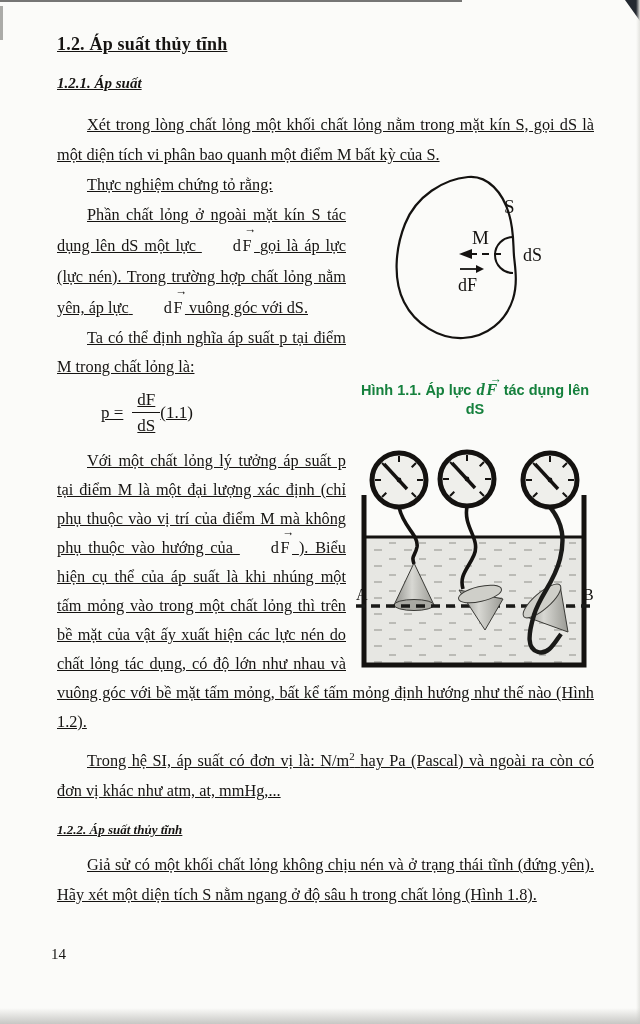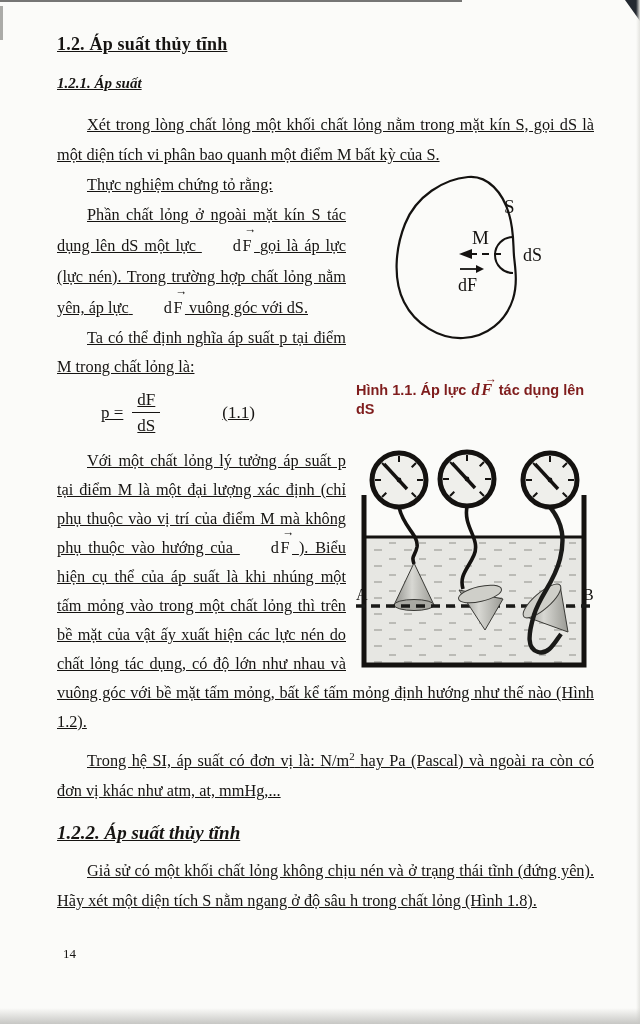--- a/index.html
+++ b/index.html
@@ -14,53 +14,53 @@
     clip-path:polygon(100% 0,0 0,100% 100%);border-bottom-left-radius:10px;}
   .scan-left-speck{position:absolute;top:6px;left:0;width:3px;height:34px;background:#6a6a66;opacity:.55;}
   .scan-bottom{position:absolute;bottom:0;left:0;width:640px;height:16px;
     background:linear-gradient(to bottom, rgba(200,200,197,0), #c7c7c4);}
   .scan-right{position:absolute;top:0;right:0;width:4px;height:1024px;background:linear-gradient(to left,#e4e4e0,rgba(228,228,224,0));}
 
   .content{position:absolute;left:57px;top:34px;width:537px;text-decoration:underline;}
 
   .h-sec{font-size:18px;font-weight:bold;margin:0 0 20px 0;letter-spacing:.2px;}
   .h-sub{font-size:15px;font-weight:bold;font-style:italic;margin:0 0 18px 0;}
-  .h-sub2{font-size:19px;font-weight:bold;font-style:italic;margin:16px 0 12px 0;}
+  .h-sub2{font-size:13px;font-weight:bold;font-style:italic;margin:16px 0 12px 0;}
 
   p{margin:0;font-size:16.3px;line-height:30px;text-align:justify;text-indent:30px;}
   .p-intro{}
   .p-exp{line-height:29px;}
   .p-force{line-height:31px;}
   .p-def{line-height:29px;}
   .p-ideal{line-height:29px;}
   .p-si{margin-top:10px;line-height:30px;}
   .p-static{line-height:30px;}
 
   .figcol{float:right;width:238px;margin-left:10px;}
   .fig-svg{display:block;}
   .cap{font-family:"Liberation Sans",sans-serif;font-weight:bold;font-size:14.5px;
-       text-indent:0;line-height:19px;color:#7f1d1d;}
+       text-align:center;text-indent:0;line-height:19px;color:#15803d;}
   .cap .vec{font-family:"Liberation Serif",serif;font-style:italic;font-weight:bold;font-size:16.5px;}
   .cap2{margin-top:6px;}
 
   .vec{position:relative;display:inline-block;white-space:nowrap;margin:0 1px;}
   .vec .body{letter-spacing:1.5px;}
   .vec .arr{position:absolute;top:-0.60em;right:-3px;font-size:0.74em;line-height:1;}
 
   .eqrow{display:flex;align-items:center;margin:8px 0 10px 44px;font-size:17px;}
   .frac{display:inline-flex;flex-direction:column;text-align:center;margin-left:9px;}
   .frac .num{border-bottom:1.7px solid #161412;padding:0 5px 2px;line-height:21px;}
   .frac .den{padding-top:2px;line-height:21px;}
-  .eq-label{margin-left:62px;}
+  .eq-label{}
 
   .conv{font-size:16.3px;line-height:30px;text-align:center;text-indent:0;margin:4px 0 2px 0;}
   sup{font-size:11px;line-height:0;}
 
   .clear{clear:both;}
-  .pagenum{position:absolute;left:63px;top:946px;font-size:13px;}
+  .pagenum{position:absolute;left:51px;top:946px;font-size:15px;}
 
   svg text{font-family:"Liberation Serif",serif;fill:#141210;}
 </style>
 </head>
 <body>
 
 <div class="scan-top-line"></div>
 <div class="scan-corner"></div>
 <div class="scan-left-speck"></div>
 <div class="scan-right"></div>

